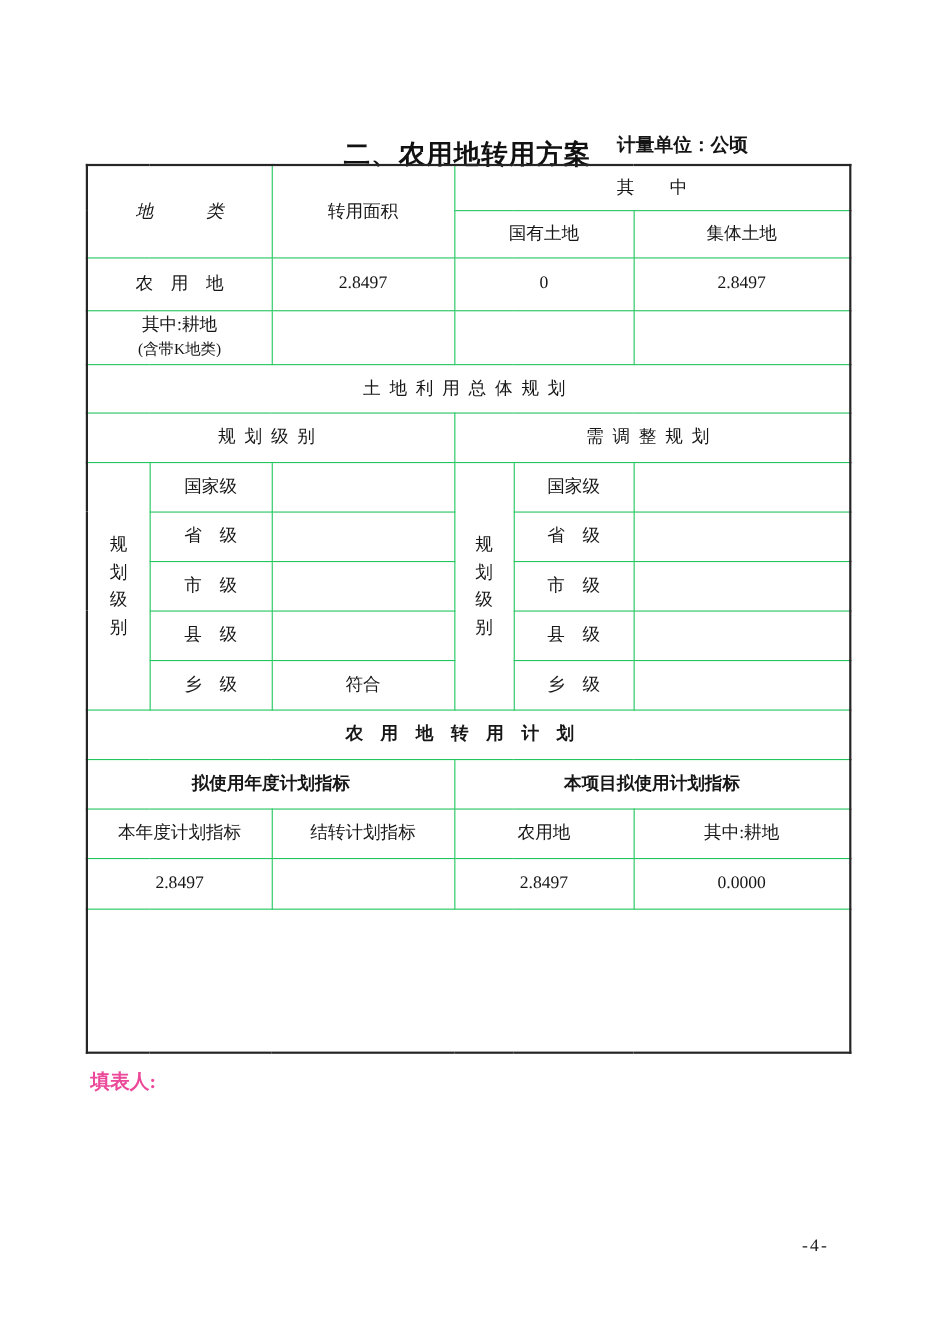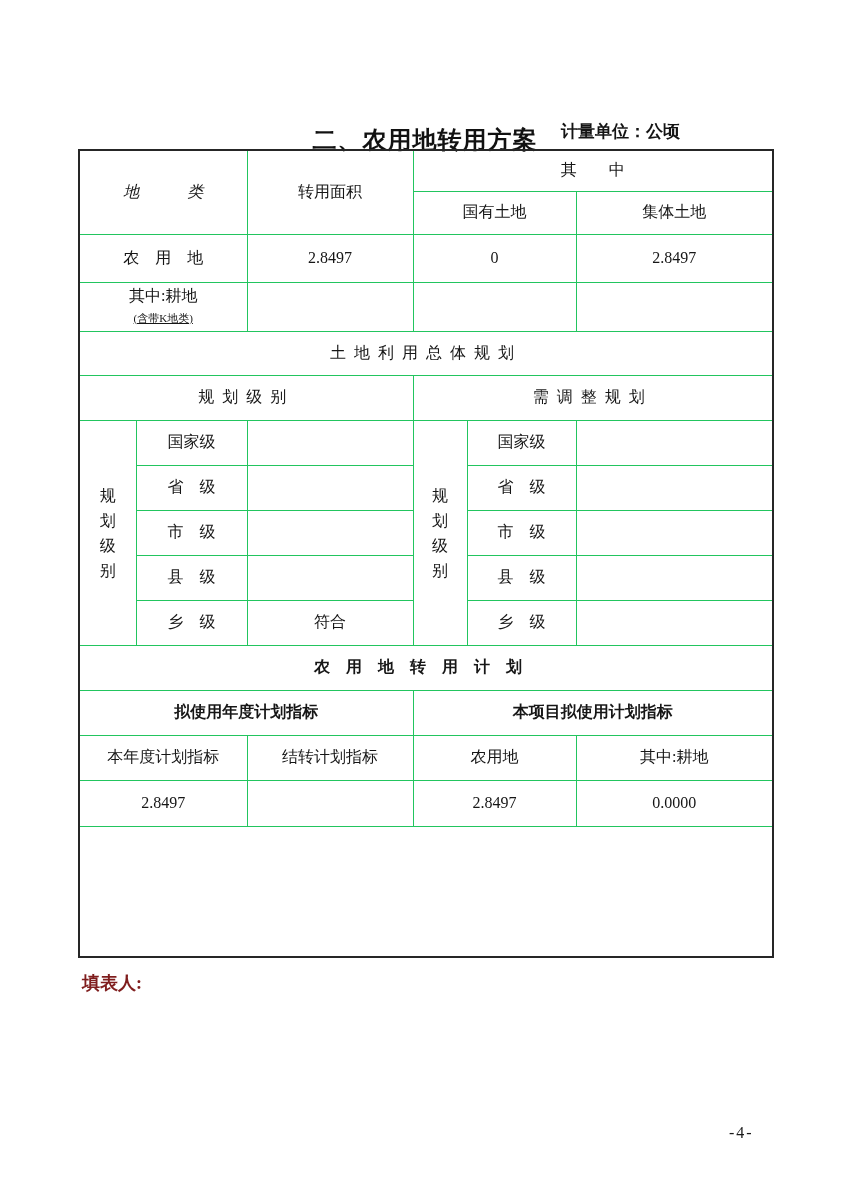--- a/index.html
+++ b/index.html
@@ -58,25 +58,25 @@
   .ls16 { letter-spacing: 16px; }
 
   .vert-label {
     display: inline-block; width: 18px;
     line-height: 25px; font-size: 16px;
     word-break: break-all; white-space: normal;
     text-align: center;
   }
   .two-line { line-height: 23px; font-size: 16px; }
   .two-line .line { display: block; }
-  .two-line .line2 { font-size: 11px; text-decoration: underline; }
+  .two-line .line2 { font-size: 14px; }
 
   .filler-label {
     position: absolute; left: 82px; top: 971px;
-    font-size: 18px; font-weight: bold; color: #7f1d1d;
+    font-size: 18px; font-weight: bold; color: #ec4899;
   }
   .page-number {
     position: absolute; left: 729px; top: 1124px;
     font-size: 16px; letter-spacing: 2px; color: #1a1a1a;
   }
 </style>
 </head>
 <body>
 
 <div class="page">

